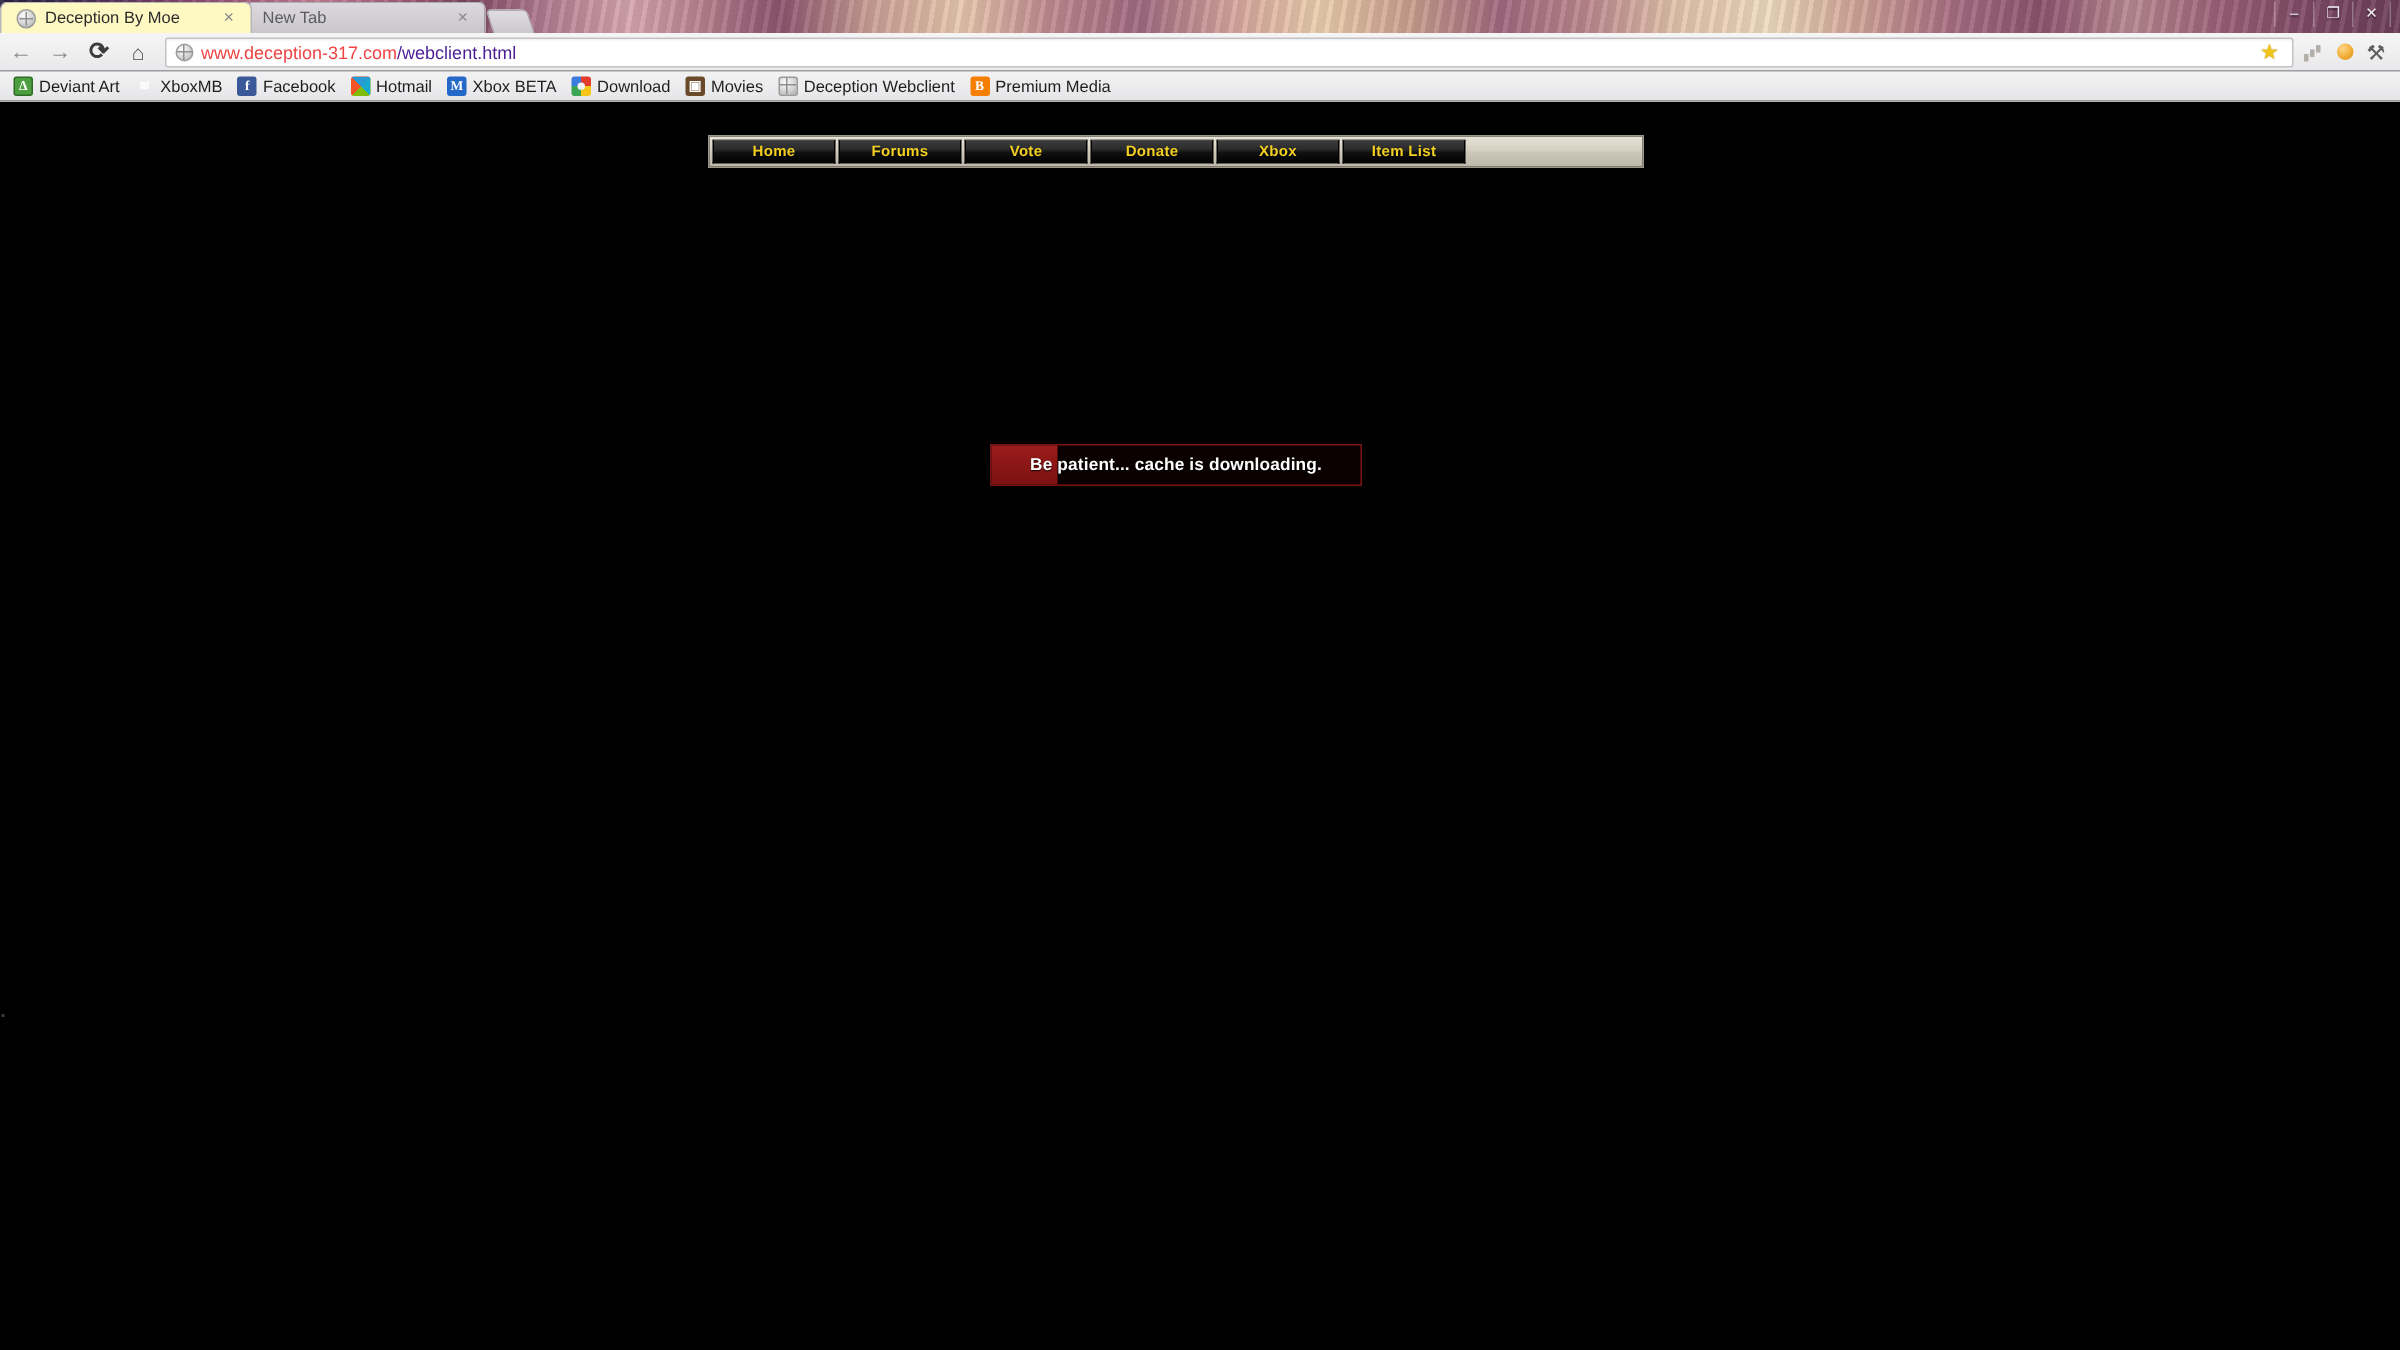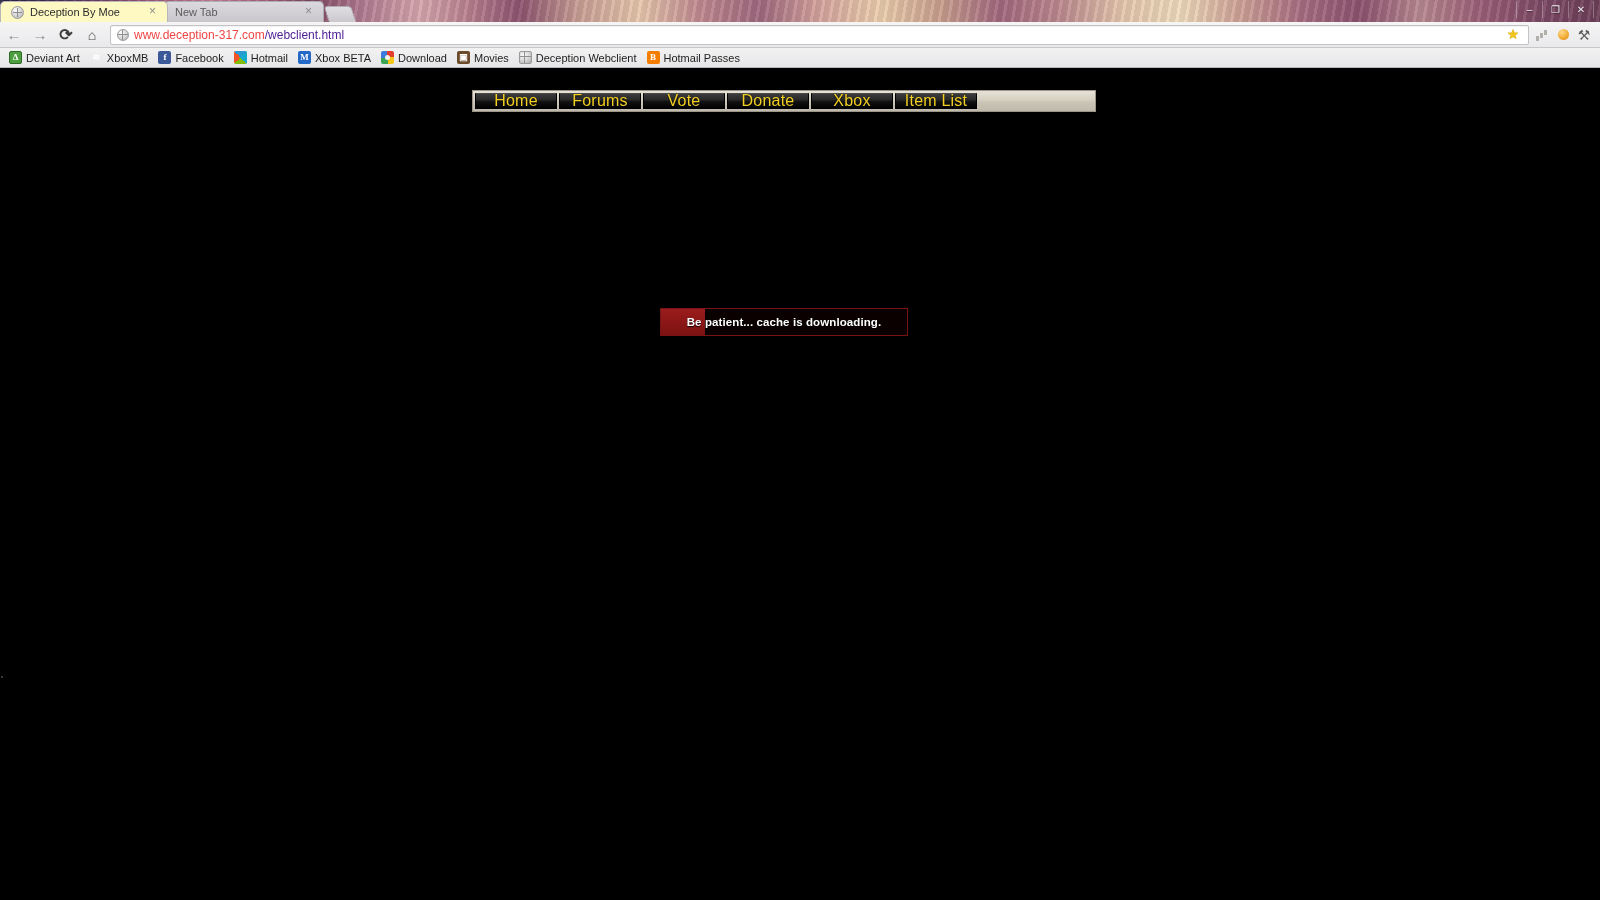--- a/index.html
+++ b/index.html
@@ -241,30 +241,30 @@
     box-shadow: 0 1px 2px rgba(0,0,0,.6);
   }
   .nav-item {
     width: 82px;
     margin-right: 2px;
     background: linear-gradient(to bottom, #3b3b3b 0%, #2a2a2a 40%, #111111 55%, #020202 100%);
     border: 1px solid #000;
     border-top-color: #4a4a4a;
     display: flex; align-items: center; justify-content: center;
     color: #f2cf22;
-    font-size: 16px; font-weight: normal;
+    font-size: 10px; font-weight: bold;
     text-shadow: 0 1px 1px rgba(0,0,0,.9);
     letter-spacing: .2px;
   }
   .nav-item:last-of-type { margin-right: 0; }
   .nav-filler { flex: 1; }
 
   
   #loading-wrap {
-    position: absolute; left: 660px; top: 239px;
+    position: absolute; left: 660px; top: 227px;
     width: 248px; height: 28px;
     background: #0a0000;
     border: 1px solid #7a1414;
     display: flex; align-items: center;
   }
   #loading-fill {
     position: absolute; left: 0; top: 0; bottom: 0;
     width: 18%;
     background: linear-gradient(to bottom, #9b1c1c 0%, #8d1717 45%, #7d1212 100%);
   }
@@ -356,21 +356,21 @@
     <div class="bm">
       <span class="bm-icon ic-movies">▣</span>
       <span>Movies</span>
     </div>
     <div class="bm">
       <span class="bm-icon ic-globe"></span>
       <span>Deception Webclient</span>
     </div>
     <div class="bm">
       <span class="bm-icon ic-blogger">B</span>
-      <span>Hotmail Passes</span>
+      <span>Premium Media</span>
     </div>
   </div>
 
   <div id="page">
 
     <div id="site-nav">
       <div class="nav-item">Home</div>
       <div class="nav-item">Forums</div>
       <div class="nav-item">Vote</div>
       <div class="nav-item">Donate</div>

